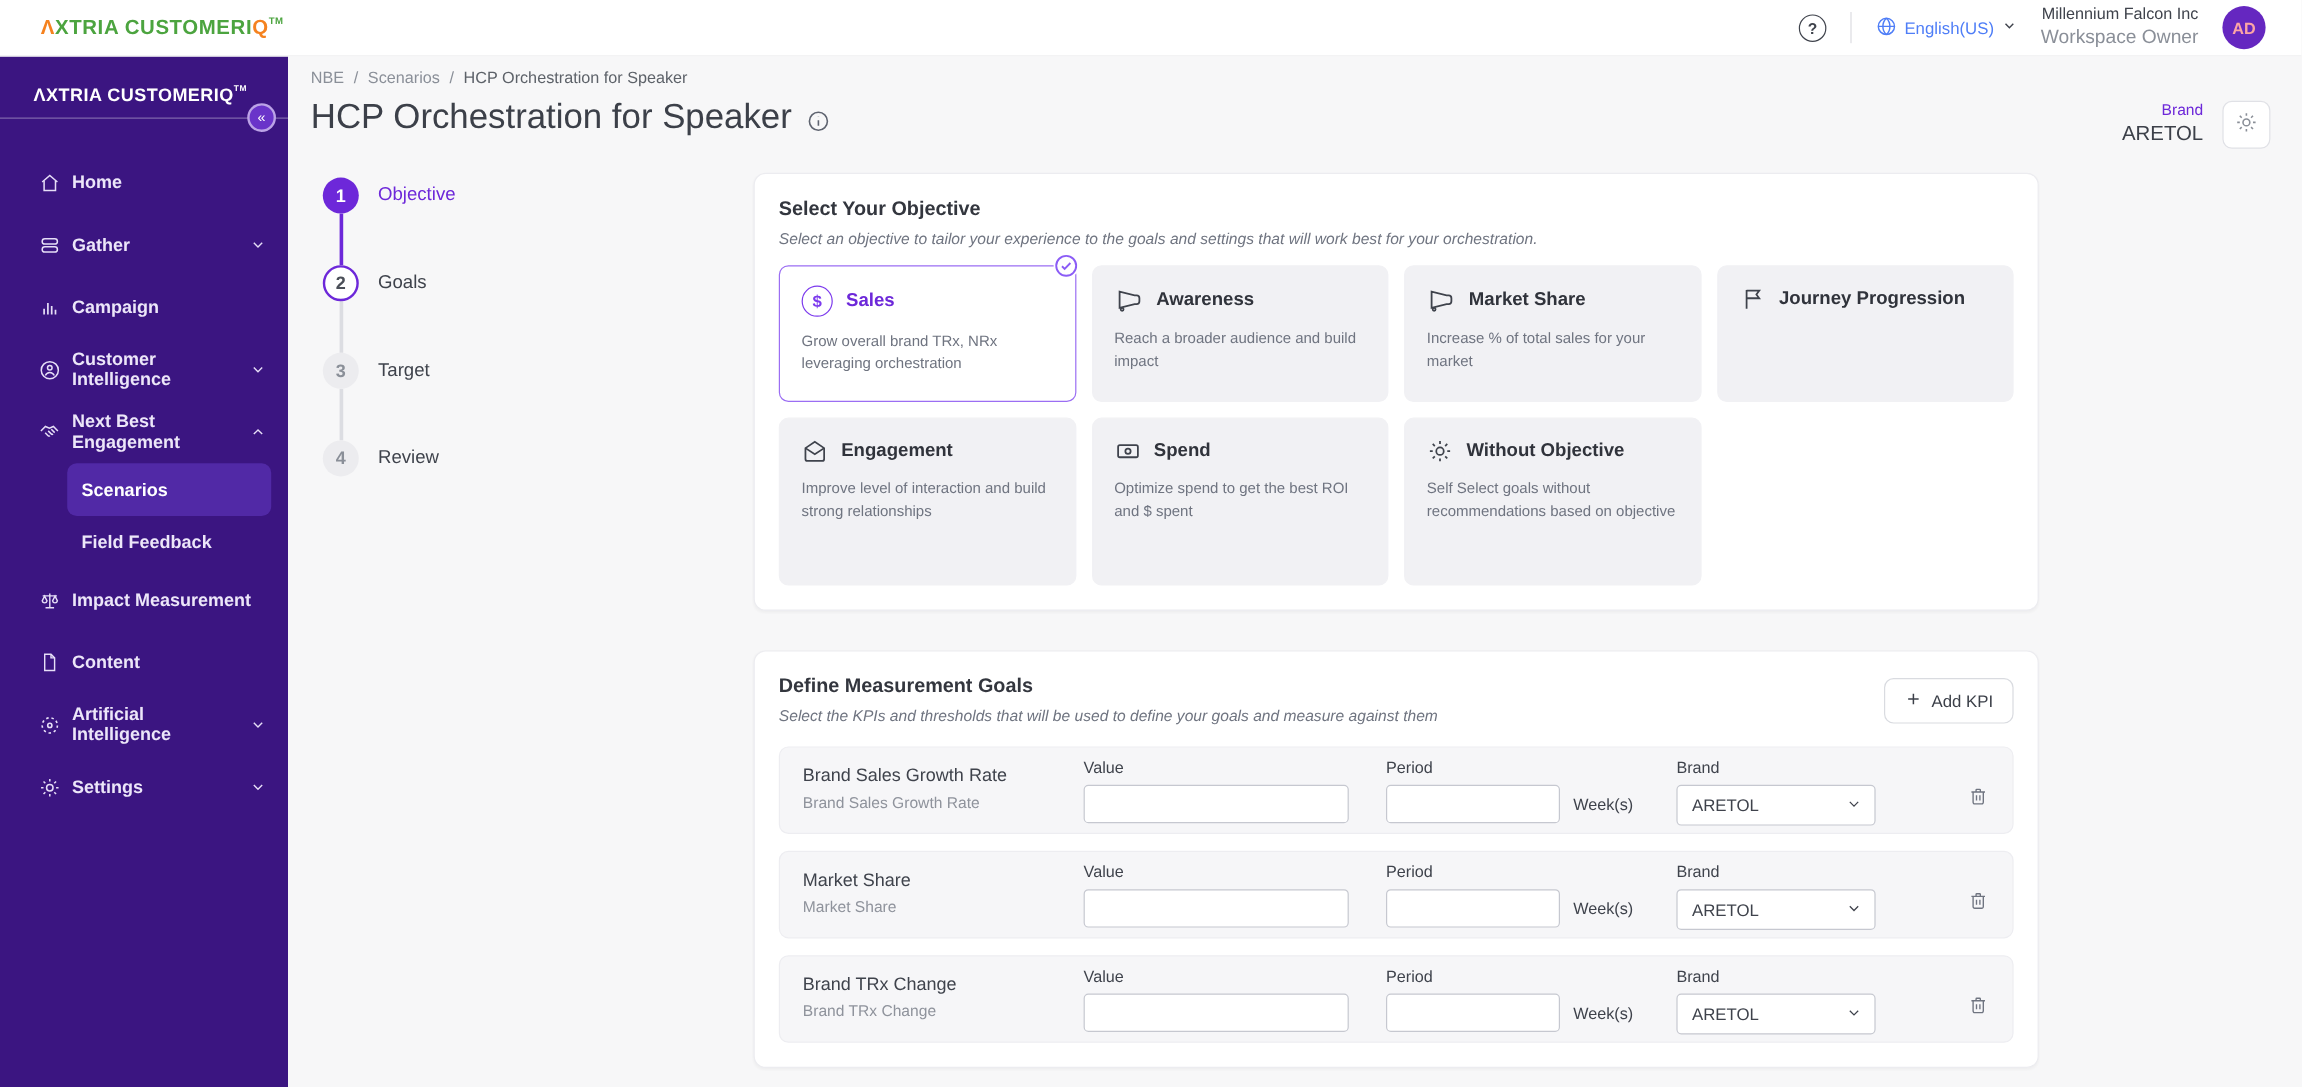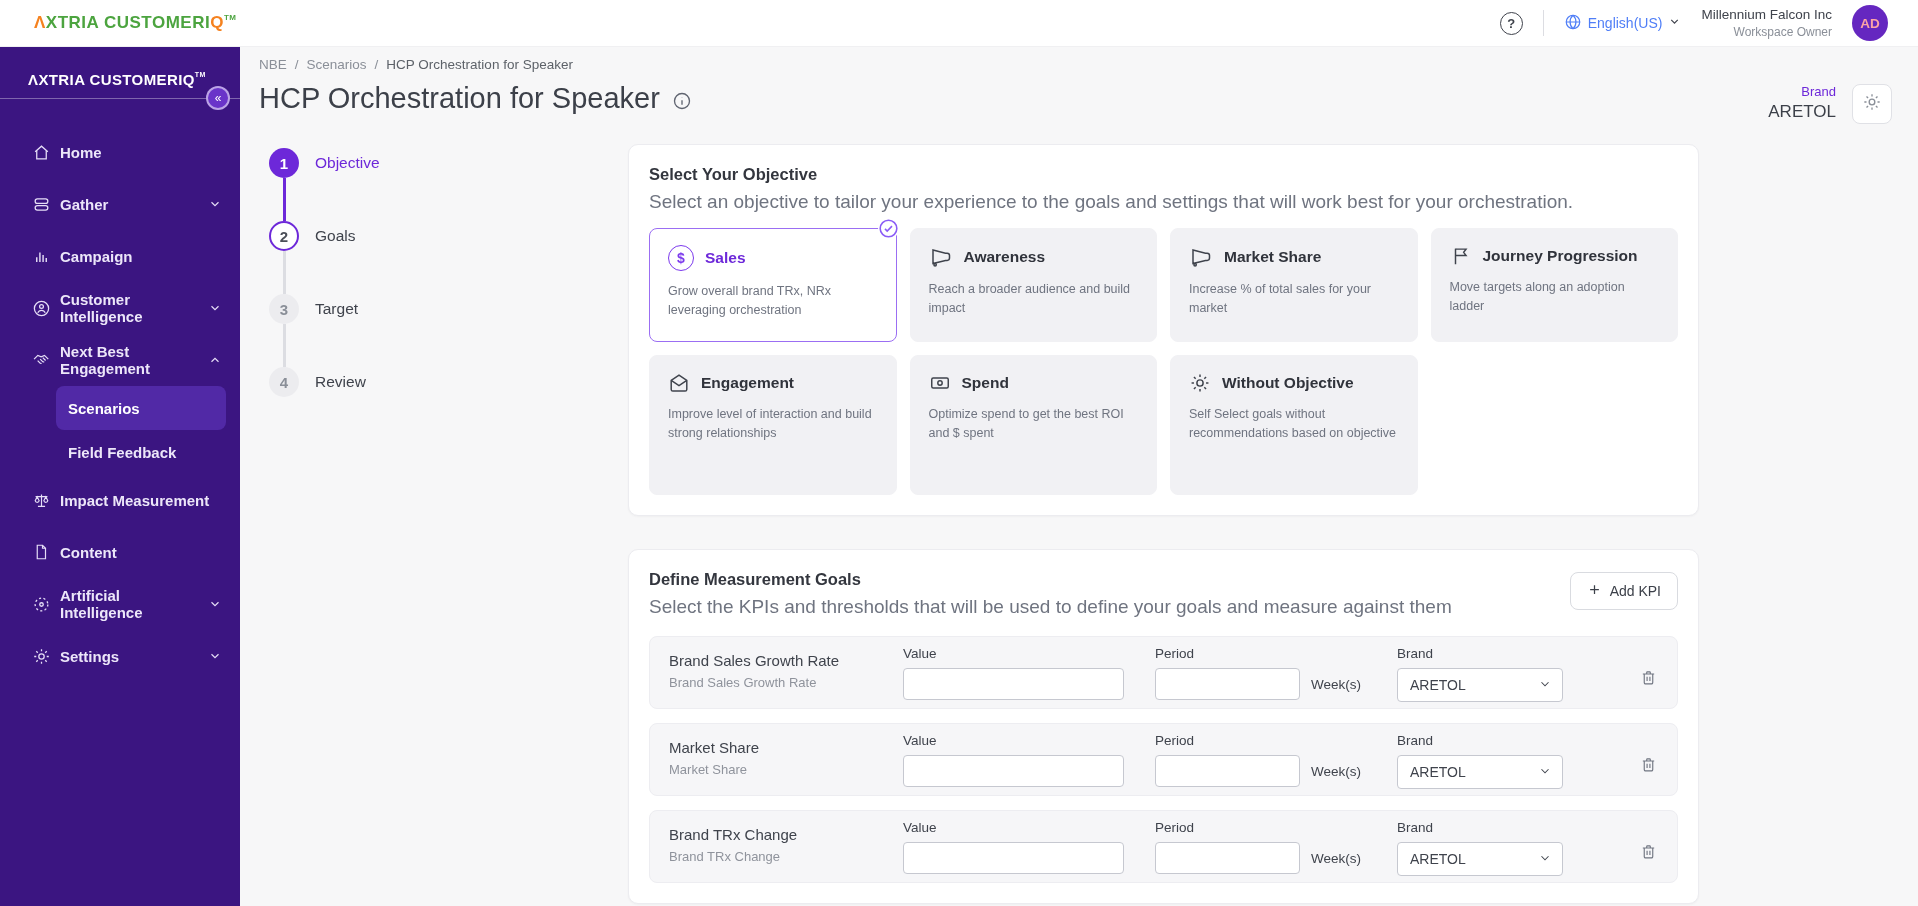--- a/index.html
+++ b/index.html
@@ -17,21 +17,21 @@
   .tb-right { margin-left:auto; display:flex; align-items:center; gap:20px; }
   .help-btn { width:23px; height:23px; border:1.6px solid #3f434c; border-radius:50%;
               display:flex; align-items:center; justify-content:center; font-size:13px;
               font-weight:bold; color:#3f434c; cursor:pointer; background:#fff;}
   .tb-divider { width:1px; height:26px; background:#dcdde2; }
   .lang { display:flex; align-items:center; gap:6px; color:#4f7ef7; font-size:14px; cursor:pointer;}
   .lang svg { stroke:#4f7ef7; }
   .lang .lang-chev svg { stroke:#3f434c; }
   .company { text-align:right; line-height:1.35; }
   .company .co-name { font-size:13.5px; color:#3f434c; }
-  .company .co-role { font-size:12px; color:#8a8f98; }
+  .company .co-role { font-size:16px; color:#8a8f98; }
   .avatar { width:36px; height:36px; border-radius:50%; background:#6527c0; color:#fca5a5;
             font-size:13.5px; font-weight:bold; display:flex; align-items:center;
             justify-content:center; cursor:pointer;}
 
   
   .app { display:flex; height:859px; }
 
   
   .sidebar { width:240px; background:#3b1581; flex:none; color:#ece6f9; position:relative;}
   .side-logo { padding:24px 20px 10px 28px; font-size:15px; font-weight:bold; color:#fff;
@@ -81,21 +81,21 @@
   .step-label { font-size:15.5px; color:#3f434c; }
   .step.s-active .step-label { color:#6d28d9; }
   .connector { width:2.5px; height:43px; margin-left:14px; background:#dcdde2; }
   .connector.purple { background:#6d28d9; }
 
   
   .panels { width:1071px; flex:none; padding-top:17px; }
   .panel { background:#fff; border:1px solid #ececf0; border-radius:10px; padding:20px;
            box-shadow:0 1px 2px rgba(40,40,60,.04); }
   .panel-title { font-size:16.5px; font-weight:bold; color:#33363e; }
-  .panel-sub { font-size:19px; color:#6f7480; margin-top:7px; }
+  .panel-sub { font-size:13px; color:#6f7480; margin-top:7px;font-style:italic; }
 
   .cards { display:grid; grid-template-columns:repeat(4,1fr); gap:13px; margin-top:15px; }
   .card { background:#f1f1f4; border:1.5px solid #f1f1f4; border-radius:8px;
           padding:16px 16px 12px 18px; min-height:114px; position:relative; cursor:pointer;}
   .card.tall { min-height:140px; }
   .card.selected { background:#fff; border-color:#9b6ef3; }
   .card-head { display:flex; align-items:center; gap:11px; }
   .card-icon { color:#3f434c; display:flex; }
   .card-icon svg { stroke:#3f434c; }
   .dollar-badge { width:26px; height:26px; border-radius:50%; border:1.8px solid #7c3aed;
@@ -396,21 +396,20 @@
             <div class="card">
               <div class="card-head">
                 <span class="card-icon">
                     <svg width="22" height="22" viewBox="0 0 24 24" fill="none" stroke-width="1.6">
                       <path d="M6 21V4"></path>
                       <path d="M6 4.5h11.5l-2.6 3.5 2.6 3.5H6"></path>
                     </svg>
                   </span>
                 <span class="card-name">Journey Progression</span>
               </div>
-              <div class="card-desc">Move targets along an adoption ladder</div>
             </div>
 
             <div class="card tall">
               <div class="card-head">
                 <span class="card-icon">
                     <svg width="22" height="22" viewBox="0 0 24 24" fill="none" stroke-width="1.6">
                       <path d="M3.5 9.2L12 3.5l8.5 5.7V19a1.8 1.8 0 0 1-1.8 1.8H5.3A1.8 1.8 0 0 1 3.5 19V9.2z"></path>
                       <path d="M3.5 9.2l8.5 5.6 8.5-5.6"></path>
                     </svg>
                   </span>

